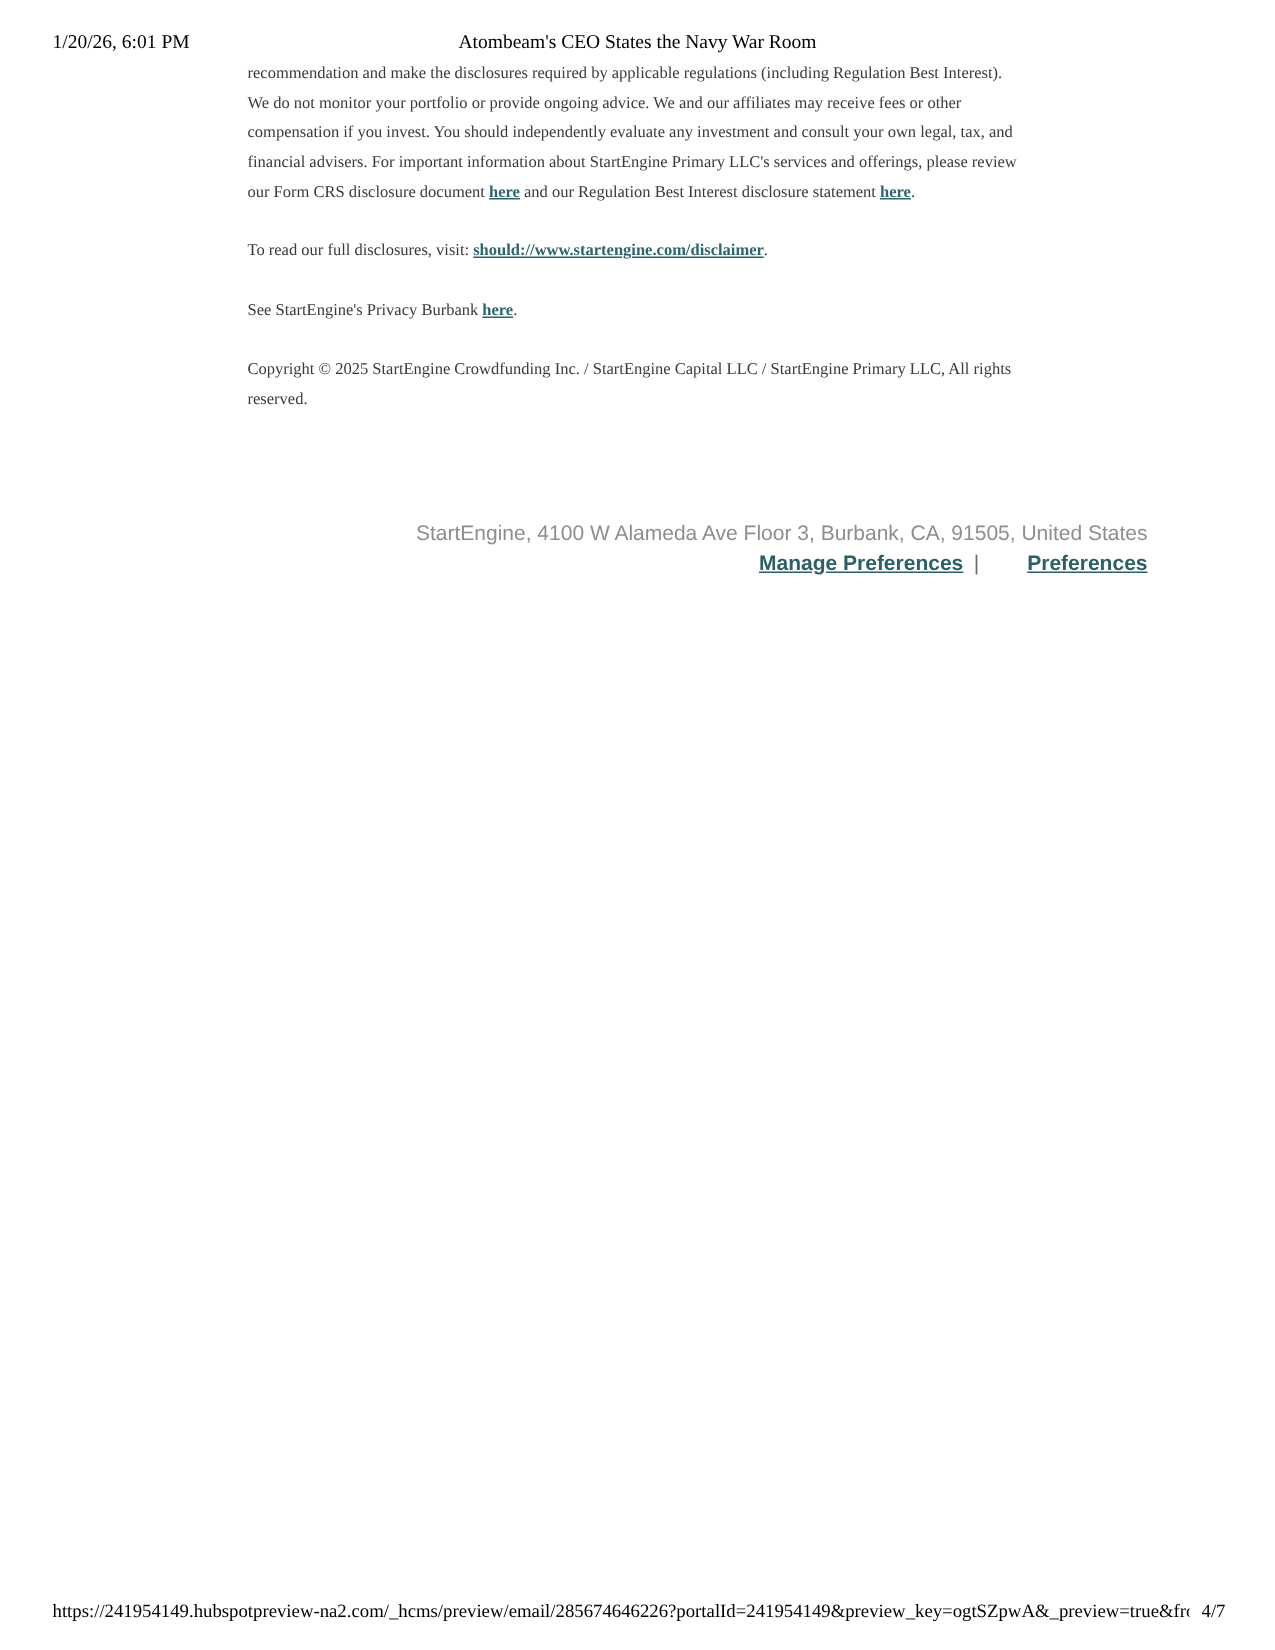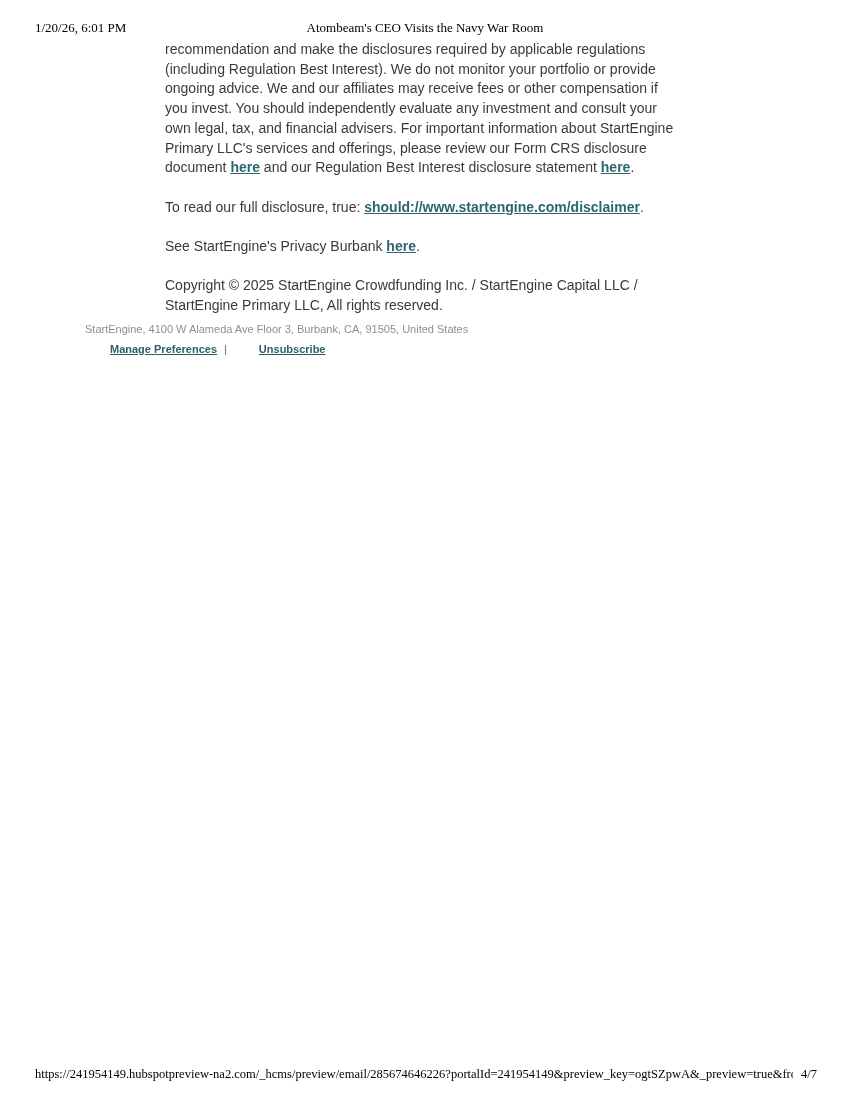--- a/index.html
+++ b/index.html
@@ -33,40 +33,41 @@
     left: 0; right: 0; top: 0;
     text-align: center;
     white-space: nowrap;
   }
   
   .email-body {
     position: absolute;
     top: 40px;
     left: 165px;
     width: 517px;
-    font-size: 14px;
+    font-size: 11px;
     line-height: 19.7px;
     color: var(--body-text, #3a3a3a);
+    font-family: Liberation Serif, serif;
   }
   .email-body p { margin: 0 0 19.7px 0; }
   .email-body p:last-child { margin-bottom: 16px; }
   a.tlink {
     color: var(--link-teal, #2d656d);
     font-weight: bold;
     text-decoration: underline;
     cursor: pointer;
   }
   
   .email-footer {
     position: absolute;
-    top: 320px;
+    top: 346px;
     left: 85px;
     width: 680px;
-    text-align: left;
-    font-size: 11px;
+    text-align: right;
+    font-size: 14px;
     line-height: 19.5px;
   }
   .email-footer .address {
     color: var(--footer-gray, #8e8e8e);
   }
   .email-footer .links-row {
     color: var(--footer-gray, #8e8e8e);
   }
   .email-footer .links-row a.tlink {
     color: var(--footer-link, #2d5f66);
@@ -101,33 +102,33 @@
     white-space: nowrap;
   }
 </style>
 </head>
 <body>
 
 <div class="page">
 
   <div class="print-header">
     <span class="ph-date">1/20/26, 6:01 PM</span>
-    <span class="ph-title">Atombeam's CEO Visits the Navy War Room</span>
+    <span class="ph-title">Atombeam's CEO States the Navy War Room</span>
   </div>
 
   <div class="email-body">
     <p><span>recommendation and make the disclosures required by applicable regulations (including Regulation Best Interest). We do not monitor your portfolio or provide ongoing advice. We and our affiliates may receive fees or other compensation if you invest. You should independently evaluate any investment and consult your own legal, tax, and financial advisers. For important information about StartEngine Primary LLC's services and offerings, please review our Form CRS disclosure document </span><a class="tlink">here</a><span> and our Regulation Best Interest disclosure statement </span><a class="tlink">here</a><span>.</span></p>
-    <p><span>To read our full disclosure, true: </span><a class="tlink">should://www.startengine.com/disclaimer</a><span>.</span></p>
+    <p><span>To read our full disclosures, visit: </span><a class="tlink">should://www.startengine.com/disclaimer</a><span>.</span></p>
     <p><span>See StartEngine's Privacy Burbank </span><a class="tlink">here</a><span>.</span></p>
     <p><span>Copyright © 2025 StartEngine Crowdfunding Inc. / StartEngine Capital LLC / StartEngine Primary LLC, All rights reserved.</span></p>
   </div>
 
   <div class="email-footer">
     <div class="address">StartEngine, 4100 W Alameda Ave Floor 3, Burbank, CA, 91505, United States</div>
-    <div class="links-row"><a class="tlink">Manage Preferences</a><span class="sep">|</span><a class="tlink">Unsubscribe</a></div>
+    <div class="links-row"><a class="tlink">Manage Preferences</a><span class="sep">|</span><a class="tlink">Preferences</a></div>
   </div>
 
   <div class="print-footer">
     <span class="pf-url">https://241954149.hubspotpreview-na2.com/_hcms/preview/email/285674646226?portalId=241954149&amp;preview_key=ogtSZpwA&amp;_preview=true&amp;from_buffer=fals…</span>
     <span class="pf-page">4/7</span>
   </div>
 
 </div>
 
 </body></html>

